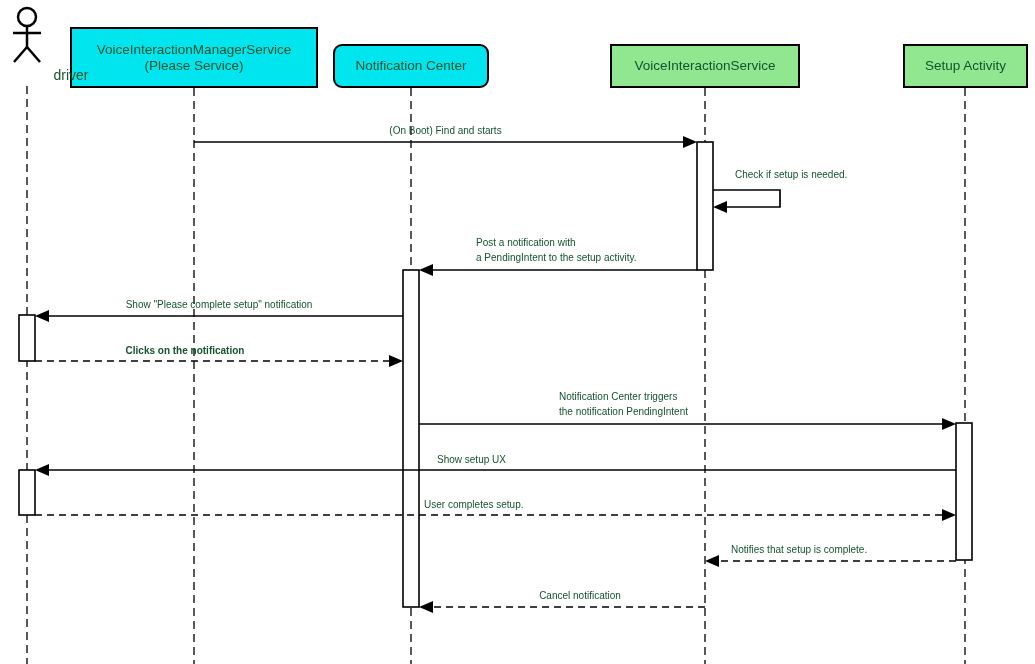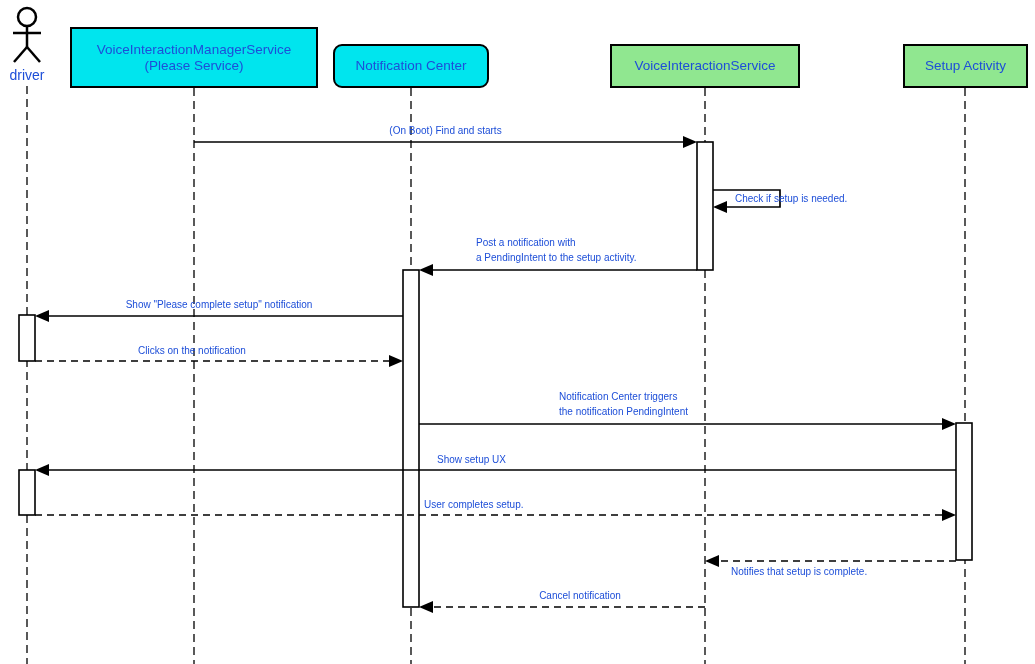--- a/index.html
+++ b/index.html
@@ -1,31 +1,31 @@
 <!DOCTYPE html>
 <html><head>
 <meta charset="utf-8">
 <style>
   html,body{margin:0;padding:0;background:#ffffff;}
   .canvas{
     position:relative;width:1035px;height:664px;background:#ffffff;
-    font-family:"Liberation Sans",sans-serif;color:#1d4ed8;overflow:hidden;
+    font-family:"Liberation Sans",sans-serif;color:#14532d;overflow:hidden;
   }
   .canvas svg{position:absolute;left:0;top:0;}
   .pbox{
     position:absolute;box-sizing:border-box;border:2px solid #000;
     display:flex;flex-direction:column;align-items:center;justify-content:center;
     text-align:center;font-size:13.5px;line-height:16px;
   }
   .msg{
     position:absolute;font-size:10px;line-height:15px;white-space:nowrap;
   }
   .msg.center{text-align:center;}
   .actor-label{
-    position:absolute;font-size:14px;white-space:nowrap;
+    position:absolute;font-size:14px;white-space:nowrap;margin-left:44px;
   }
 </style>
 </head>
 <body>
 
 <div class="canvas">
 
   <svg width="1035" height="664" viewBox="0 0 1035 664">
 
     <g stroke="#000" stroke-width="1.3" stroke-dasharray="8 5" fill="none">
@@ -97,37 +97,37 @@
     <span>VoiceInteractionService</span>
   </div>
   <div class="pbox" style="left:903px;top:44px;width:125px;height:44px;background:#90E790;text-align:center;">
     <span>Setup Activity</span>
   </div>
 
   <div class="actor-label" style="left:7px;top:67px;width:40px;text-align:center;">driver</div>
 
   <div class="msg center" style="left:194px;top:123px;width:503px;">(On Boot) Find and starts</div>
 
-  <div class="msg" style="left:735px;top:167px;margin-top:24px;">Check if setup is needed.</div>
+  <div class="msg" style="left:735px;top:167px;">Check if setup is needed.</div>
 
   <div class="msg" style="left:440px;top:235px;margin-left:36px;">
     <div>Post a notification with</div>
     <div>a PendingIntent to the setup activity.</div>
   </div>
 
   <div class="msg center" style="left:35px;top:297px;width:368px;">Show "Please complete setup" notification</div>
 
-  <div class="msg center" style="left:36px;top:343px;width:312px;">Clicks on the notification</div>
+  <div class="msg center" style="left:29px;top:343px;width:312px;font-weight:bold;">Clicks on the notification</div>
 
   <div class="msg" style="left:559px;top:389px;">
     <div>Notification Center triggers</div>
     <div>the notification PendingIntent</div>
   </div>
 
   <div class="msg" style="left:437px;top:452px;">Show setup UX</div>
 
   <div class="msg" style="left:424px;top:497px;">User completes setup.</div>
 
-  <div class="msg" style="left:731px;top:564px;">Notifies that setup is complete.</div>
+  <div class="msg" style="left:731px;top:542px;">Notifies that setup is complete.</div>
 
   <div class="msg center" style="left:437px;top:588px;width:286px;">Cancel notification</div>
 
 </div>
 
 </body></html>

